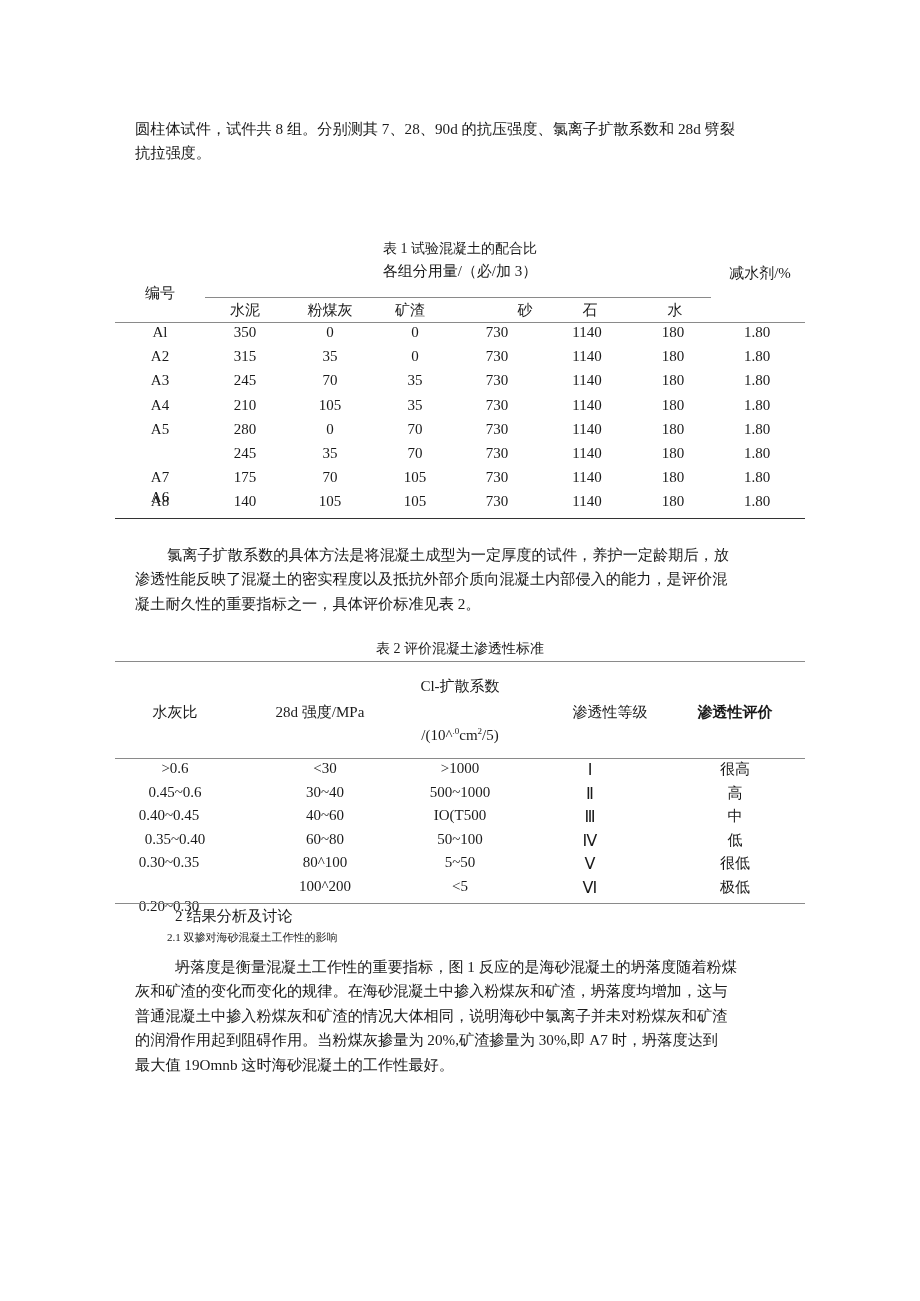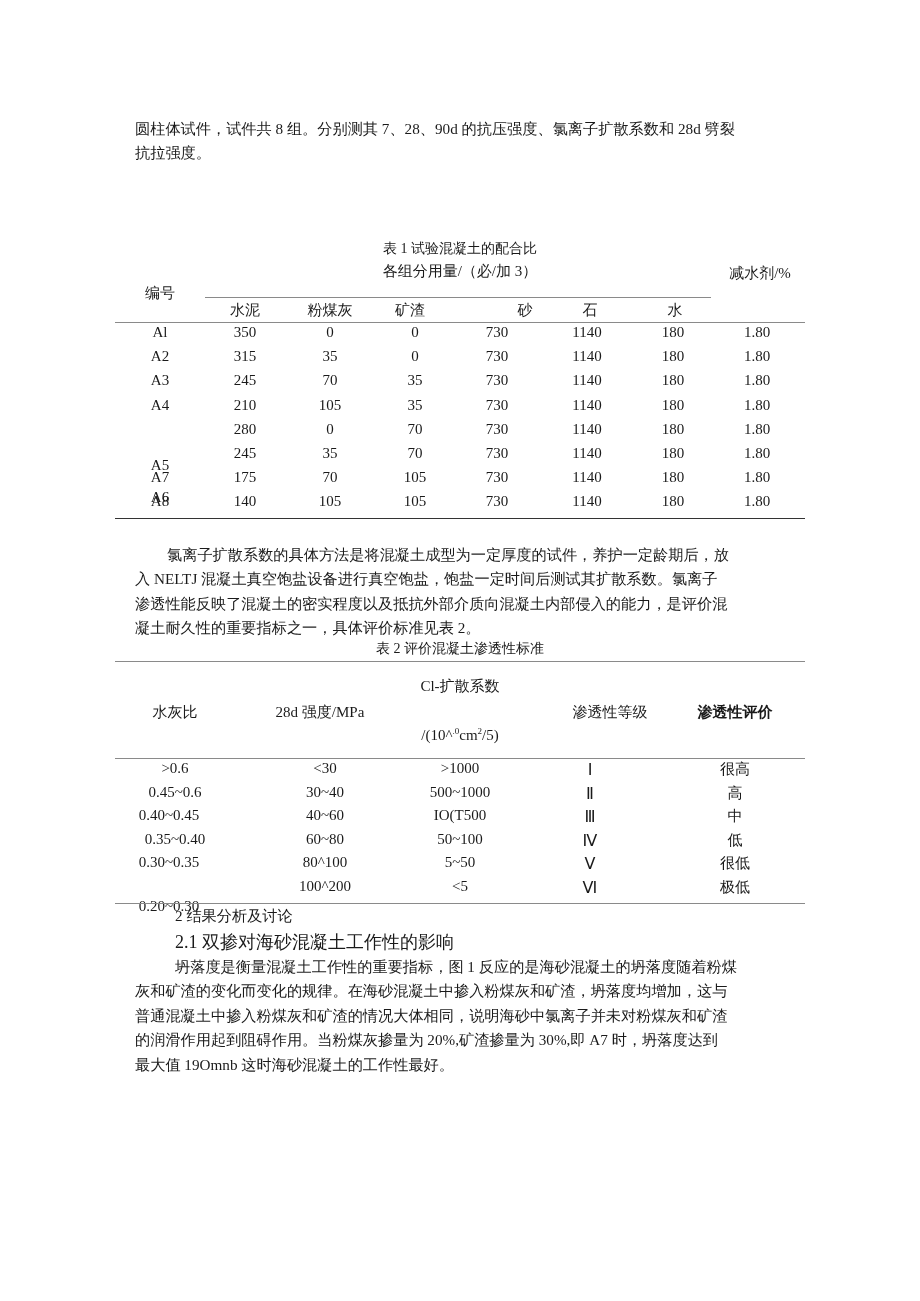--- a/index.html
+++ b/index.html
@@ -75,21 +75,21 @@
         <div class="cell" style="left: 120px; width: 80px; top: 396.6px;">A4</div>
         <div class="cell" style="left: 210px; width: 70px; top: 396.6px;">210</div>
         <div class="cell" style="left: 290px; width: 80px; top: 396.6px;">105</div>
         <div class="cell" style="left: 380px; width: 70px; top: 396.6px;">35</div>
         <div class="cell" style="left: 462px; width: 70px; top: 396.6px;">730</div>
         <div class="cell" style="left: 552px; width: 70px; top: 396.6px;">1140</div>
         <div class="cell" style="left: 638px; width: 70px; top: 396.6px;">180</div>
         <div class="cell" style="left: 722px; width: 70px; top: 396.6px;">1.80</div>
       </div>
       <div>
-        <div class="cell" style="left: 120px; width: 80px; top: 420.8px; margin-top: 36px;">A5</div>
+        <div class="cell" style="left: 120px; width: 80px; top: 420.8px;">A5</div>
         <div class="cell" style="left: 210px; width: 70px; top: 420.8px;">280</div>
         <div class="cell" style="left: 290px; width: 80px; top: 420.8px;">0</div>
         <div class="cell" style="left: 380px; width: 70px; top: 420.8px;">70</div>
         <div class="cell" style="left: 462px; width: 70px; top: 420.8px;">730</div>
         <div class="cell" style="left: 552px; width: 70px; top: 420.8px;">1140</div>
         <div class="cell" style="left: 638px; width: 70px; top: 420.8px;">180</div>
         <div class="cell" style="left: 722px; width: 70px; top: 420.8px;">1.80</div>
       </div>
       <div>
         <div class="cell" style="left: 120px; width: 80px; top: 445px; margin-top: 44px;">A6</div>
@@ -121,21 +121,20 @@
         <div class="cell" style="left: 638px; width: 70px; top: 493.4px;">180</div>
         <div class="cell" style="left: 722px; width: 70px; top: 493.4px;">1.80</div>
       </div>
     </div>
 
   <div class="rule" style="left:115px; width:690px; top:518px;"></div>
 </div>
 
 <div class="para" style="top:543px;">
   <span class="line" style="text-indent:32px;">氯离子扩散系数的具体方法是将混凝土成型为一定厚度的试件，养护一定龄期后，放</span>
-  <span class="line">入 NELTJ 混凝土真空饱盐设备进行真空饱盐，饱盐一定时间后测试其扩散系数。氯离子</span>
   <span class="line">渗透性能反映了混凝土的密实程度以及抵抗外部介质向混凝土内部侵入的能力，是评价混</span>
   <span class="line">凝土耐久性的重要指标之一，具体评价标准见表 2。</span>
 </div>
 
 <div>
   <div class="cap" style="left:300px; width:320px; top:640px;">表 2 评价混凝土渗透性标准</div>
   <div class="rule light" style="left:115px; width:690px; top:661px;"></div>
 
   <div class="cell" style="left:135px; width:80px; top:703px;">水灰比</div>
   <div class="cell" style="left:255px; width:130px; top:703px;">28d 强度/MPa</div>
@@ -190,20 +189,20 @@
         <div class="cell" style="left: 395px; width: 130px; top: 878px;">&lt;5</div>
         <div class="cell roman" style="left: 555px; width: 70px; top: 878px;">Ⅵ</div>
         <div class="cell" style="left: 690px; width: 90px; top: 878px;">极低</div>
       </div>
     </div>
 
   <div class="rule light" style="left:115px; width:690px; top:903px;"></div>
 </div>
 
 <div class="abs" style="left:175px; top:906px; font-size:15.2px;">2 结果分析及讨论</div>
-<div class="abs" style="left:175px; top:930px; font-size:18px;">2.1 双掺对海砂混凝土工作性的影响</div>
+<div class="abs" style="left:167px; top:930px; font-size:11px;">2.1 双掺对海砂混凝土工作性的影响</div>
 <div class="para" style="top:955px;">
   <span class="line" style="text-indent:40px;">坍落度是衡量混凝土工作性的重要指标，图 1 反应的是海砂混凝土的坍落度随着粉煤</span>
   <span class="line">灰和矿渣的变化而变化的规律。在海砂混凝土中掺入粉煤灰和矿渣，坍落度均增加，这与</span>
   <span class="line">普通混凝土中掺入粉煤灰和矿渣的情况大体相同，说明海砂中氯离子并未对粉煤灰和矿渣</span>
   <span class="line">的润滑作用起到阻碍作用。当粉煤灰掺量为 20%,矿渣掺量为 30%,即 A7 时，坍落度达到</span>
   <span class="line">最大值 19Omnb 这时海砂混凝土的工作性最好。</span>
 </div>
 
 </body></html>

